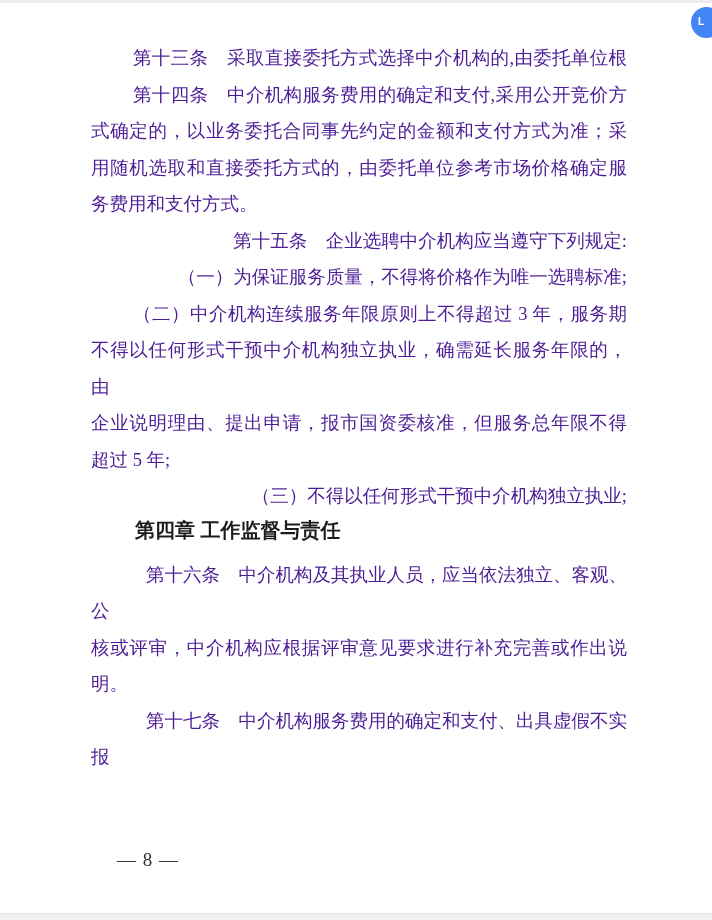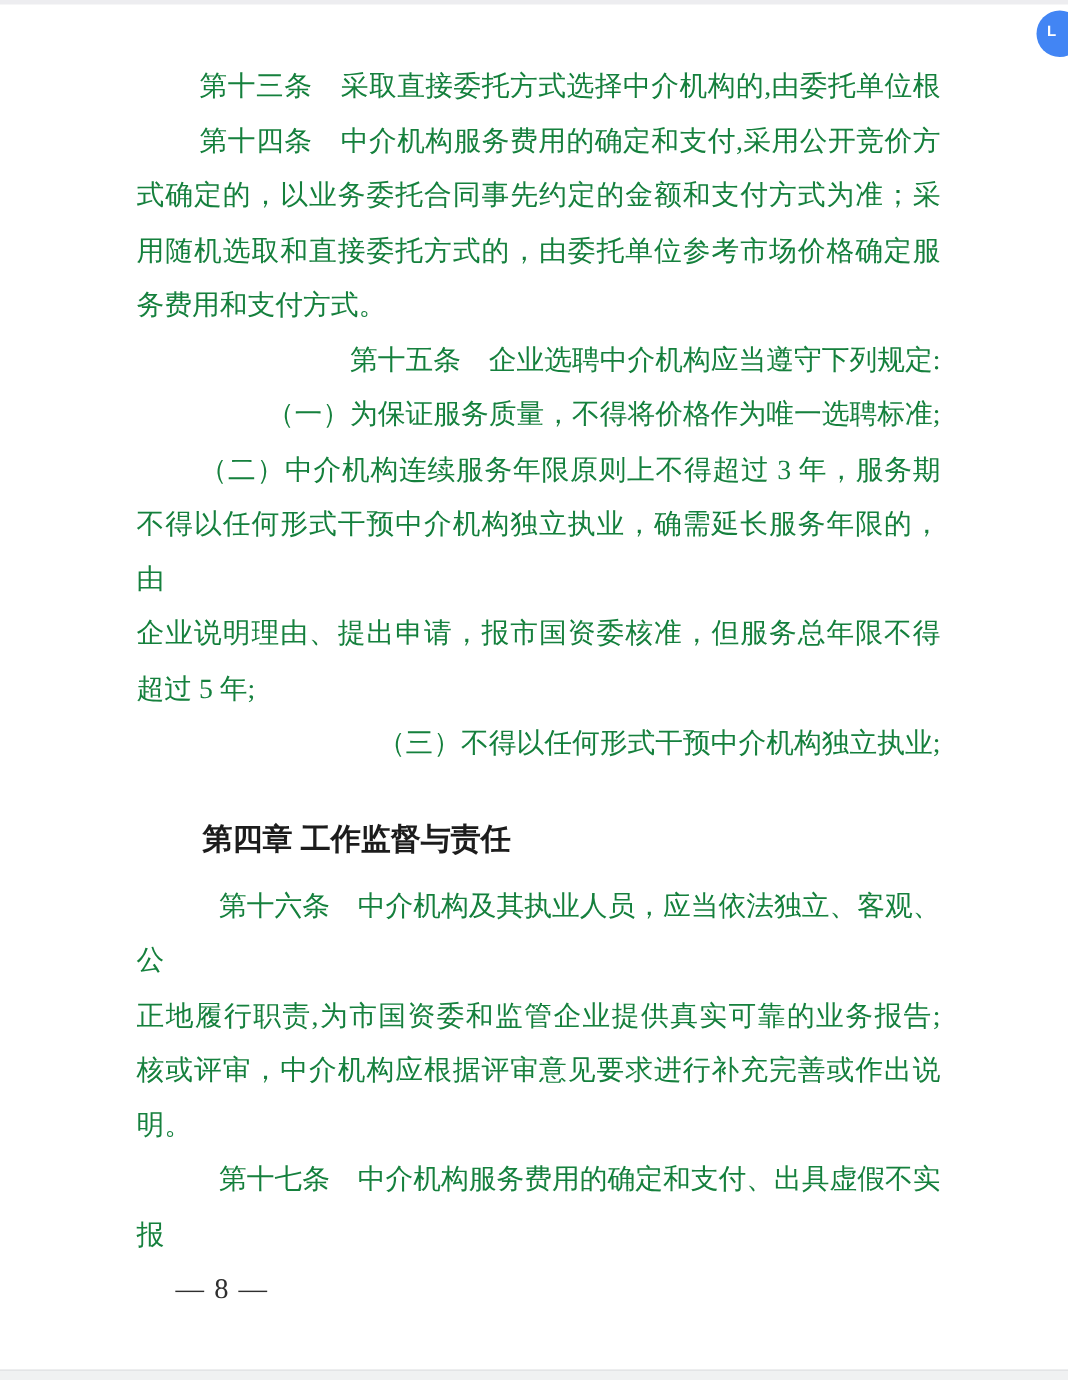--- a/index.html
+++ b/index.html
@@ -39,36 +39,36 @@
   }
   .doc-text {
     position: absolute;
     left: 91px; top: 40px;
     width: 536px;
   }
   .line {
     font-family: "Liberation Serif", serif;
     font-size: 18.5px;
     line-height: 36.5px;
-    color: #15803d;
+    color: #4c1d95;
     white-space: nowrap;
   }
   .line.justify {
     white-space: normal;
     text-align: justify;
     text-align-last: justify;
   }
   .line.indent { text-indent: 42px; text-align: right; }
   .line.heading {
     font-family: "Liberation Sans", sans-serif;
     font-weight: 700;
     font-size: 20px;
     line-height: 30px;
     color: #1c1c1c;
-    margin: 30px 0 12px 0;
+    margin: 0 0 12px 0;
     text-indent: 44px;
   }
   .page-number {
     position: absolute;
     left: 117px; top: 849px;
     font-family: "Liberation Serif", serif;
     font-size: 19px;
     color: #2f2f2f;
     letter-spacing: 1px;
   }
@@ -92,21 +92,20 @@
       <div class="line">务费用和支付方式。</div>
       <div class="line indent">第十五条　企业选聘中介机构应当遵守下列规定:</div>
       <div class="line indent">（一）为保证服务质量，不得将价格作为唯一选聘标准;</div>
       <div class="line indent justify">（二）中介机构连续服务年限原则上不得超过 3 年，服务期</div>
       <div class="line justify">不得以任何形式干预中介机构独立执业，确需延长服务年限的，由</div>
       <div class="line justify">企业说明理由、提出申请，报市国资委核准，但服务总年限不得</div>
       <div class="line">超过 5 年;</div>
       <div class="line indent">（三）不得以任何形式干预中介机构独立执业;</div>
       <div class="line heading">第四章 工作监督与责任</div>
       <div class="line indent justify">第十六条　中介机构及其执业人员，应当依法独立、客观、公</div>
-      <div class="line justify">正地履行职责,为市国资委和监管企业提供真实可靠的业务报告;</div>
       <div class="line justify">核或评审，中介机构应根据评审意见要求进行补充完善或作出说</div>
       <div class="line">明。</div>
       <div class="line indent justify">第十七条　中介机构服务费用的确定和支付、出具虚假不实报</div>
     </div>
 
   <div class="page-number">— 8 —</div>
 
   <div class="edge-bottom"></div>
 
 </div>

